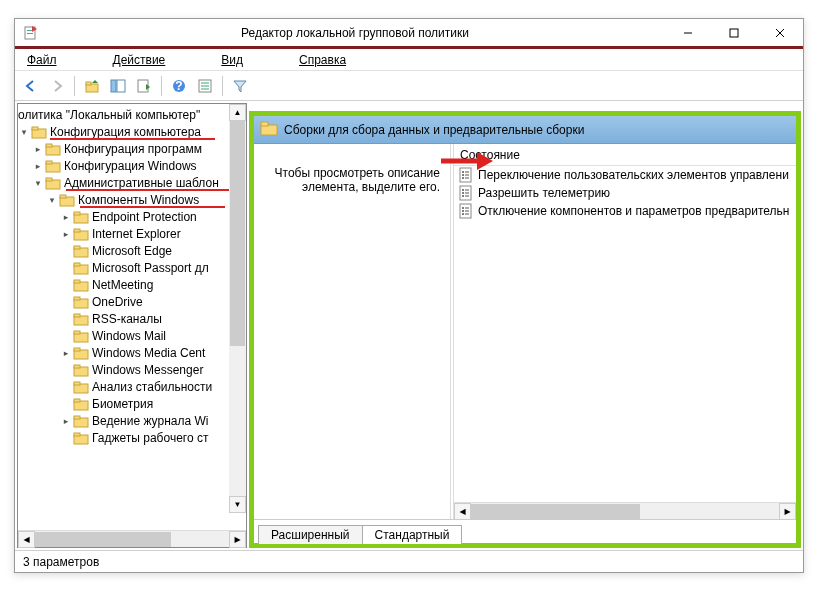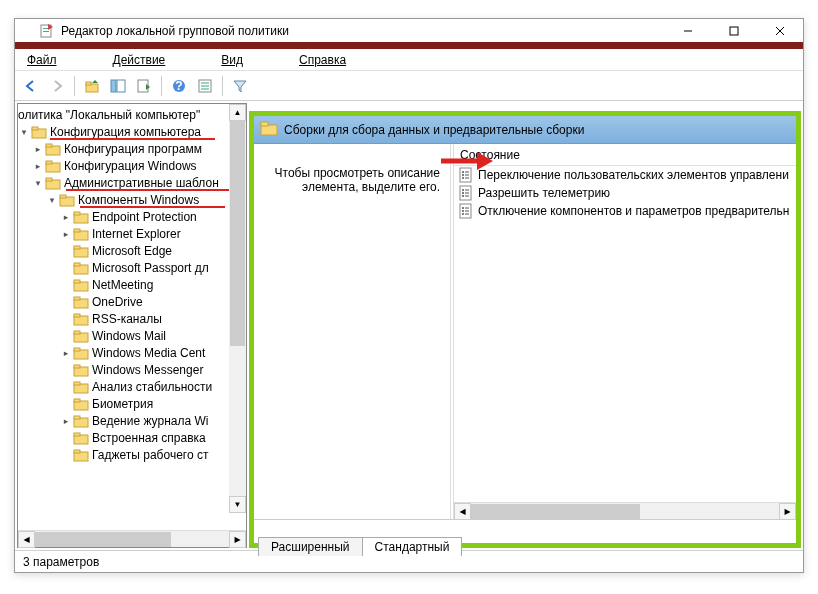--- a/index.html
+++ b/index.html
@@ -1,18 +1,18 @@
 <!DOCTYPE html>
 <html><head>
 <meta charset="utf-8">
 <style>
 * { box-sizing: border-box; margin: 0; padding: 0; font-family: 'Segoe UI', Tahoma, sans-serif; font-size: 12px; }
 body { background: #fff; width: 818px; height: 594px; position: relative; overflow: hidden; }
 .window { border: 1px solid #999; width: 790px; height: 555px; margin: 18px auto 0; background: #fff; display: flex; flex-direction: column; box-shadow: 0 2px 8px rgba(0,0,0,0.15); }
-.titlebar { height: 30px; display: flex; align-items: center; padding: 0 0 0 24px; border-bottom: 7px solid #7f1d1d; }
+.titlebar { height: 30px; display: flex; align-items: center; padding: 0 0 0 8px; border-bottom: 3px solid #7f1d1d; text-align: center; }
 .titlebar .app-icon { width: 16px; height: 16px; margin-right: 6px; }
 .titlebar .title { flex: 1; font-size: 12px; }
 .titlebar .win-controls { display: flex; }
 .titlebar .win-btn { width: 46px; height: 30px; display: flex; align-items: center; justify-content: center; cursor: pointer; }
 .menubar { height: 22px; display: flex; align-items: center; padding: 0 4px; border-bottom: 1px solid #e0e0e0; gap: 40px; }
 .menubar .menu-item { padding: 3px 8px; cursor: pointer; }
 .menubar .menu-item .ul { text-decoration: underline; }
 .toolbar { height: 30px; display: flex; align-items: center; padding: 2px 4px; border-bottom: 1px solid #d0d0d0; gap: 2px; }
 .toolbar .tbtn { width: 24px; height: 24px; display: flex; align-items: center; justify-content: center; border: 1px solid transparent; cursor: pointer; }
 .toolbar .sep { width: 1px; height: 20px; background: #ccc; margin: 0 3px; }
@@ -37,21 +37,21 @@
 .right-header .folder-icon { margin-right: 6px; }
 .right-body { flex: 1; display: flex; min-height: 0; }
 .desc-col { width: 200px; padding: 22px 10px; font-size: 12px; color: #000; border-right: 4px double #ddd; text-align: right; }
 .list-col { flex: 1; display: flex; flex-direction: column; min-height: 0; }
 .list-header { height: 22px; border-bottom: 1px solid #e0e0e0; display: flex; align-items: center; padding-left: 6px; font-size: 12px; }
 .list-rows { flex: 1; overflow: hidden; position: relative; }
 .list-row { display: flex; align-items: center; height: 18px; padding-left: 4px; white-space: nowrap; cursor: pointer; }
 .list-row .policy-icon { width: 16px; height: 16px; margin-right: 4px; }
 .arrow-red { position: absolute; left: 185px; top: 34px; }
 .tabs { height: 24px; border-top: 1px solid #ccc; display: flex; align-items: flex-end; padding-left: 4px; background: #fff; }
-.tab { padding: 2px 12px; border: 1px solid #aaa; border-bottom: none; margin-right: -1px; background: #f4f4f4; font-size: 12px; cursor: pointer; position: relative; top: 13px; }
+.tab { padding: 2px 12px; border: 1px solid #aaa; border-bottom: none; margin-right: -1px; background: #f4f4f4; font-size: 12px; cursor: pointer; position: relative; top: 1px; }
 .tab.active { background: #fff; z-index: 2; }
 .right-scroll-h { height: 17px; background: #f0f0f0; border-top: 1px solid #ddd; display: flex; }
 .right-scroll-h .sb-btn { width: 17px; height: 17px; background: #f5f5f5; border: 1px solid #ccc; display:flex;align-items:center;justify-content:center;font-size:8px;}
 .right-scroll-h .sb-track { flex:1; position:relative; }
 .right-scroll-h .sb-thumb { position:absolute; left:0; width:55%; height:15px; top:1px; background:#ccc; }
 .statusbar { height: 22px; border-top: 1px solid #d0d0d0; display: flex; align-items: center; padding: 0 8px; font-size: 12px; }
 .indent-0 { padding-left: 0px; }
 .indent-1 { padding-left: 14px; }
 .indent-2 { padding-left: 28px; }
 .indent-3 { padding-left: 42px; }
@@ -298,28 +298,20 @@
               </svg></span>
             <span class="label">Биометрия</span>
           </div>
         <div class="tree-row indent-3">
             <span class="expander">▸</span>
             <span class="folder-icon"><svg width="16" height="14">
                 <rect x="1" y="4" width="14" height="9" fill="#f7d97a" stroke="#c8a43a"></rect>
                 <rect x="1" y="2" width="6" height="3" fill="#f7d97a" stroke="#c8a43a"></rect>
               </svg></span>
             <span class="label">Ведение журнала Wi</span>
-          </div>
-        <div class="tree-row indent-3">
-            <span class="expander"></span>
-            <span class="folder-icon"><svg width="16" height="14">
-                <rect x="1" y="4" width="14" height="9" fill="#f7d97a" stroke="#c8a43a"></rect>
-                <rect x="1" y="2" width="6" height="3" fill="#f7d97a" stroke="#c8a43a"></rect>
-              </svg></span>
-            <span class="label">Встроенная справка</span>
           </div>
         <div class="tree-row indent-3">
             <span class="expander"></span>
             <span class="folder-icon"><svg width="16" height="14">
                 <rect x="1" y="4" width="14" height="9" fill="#f7d97a" stroke="#c8a43a"></rect>
                 <rect x="1" y="2" width="6" height="3" fill="#f7d97a" stroke="#c8a43a"></rect>
               </svg></span>
             <span class="label">Гаджеты рабочего ст</span>
           </div>
 

